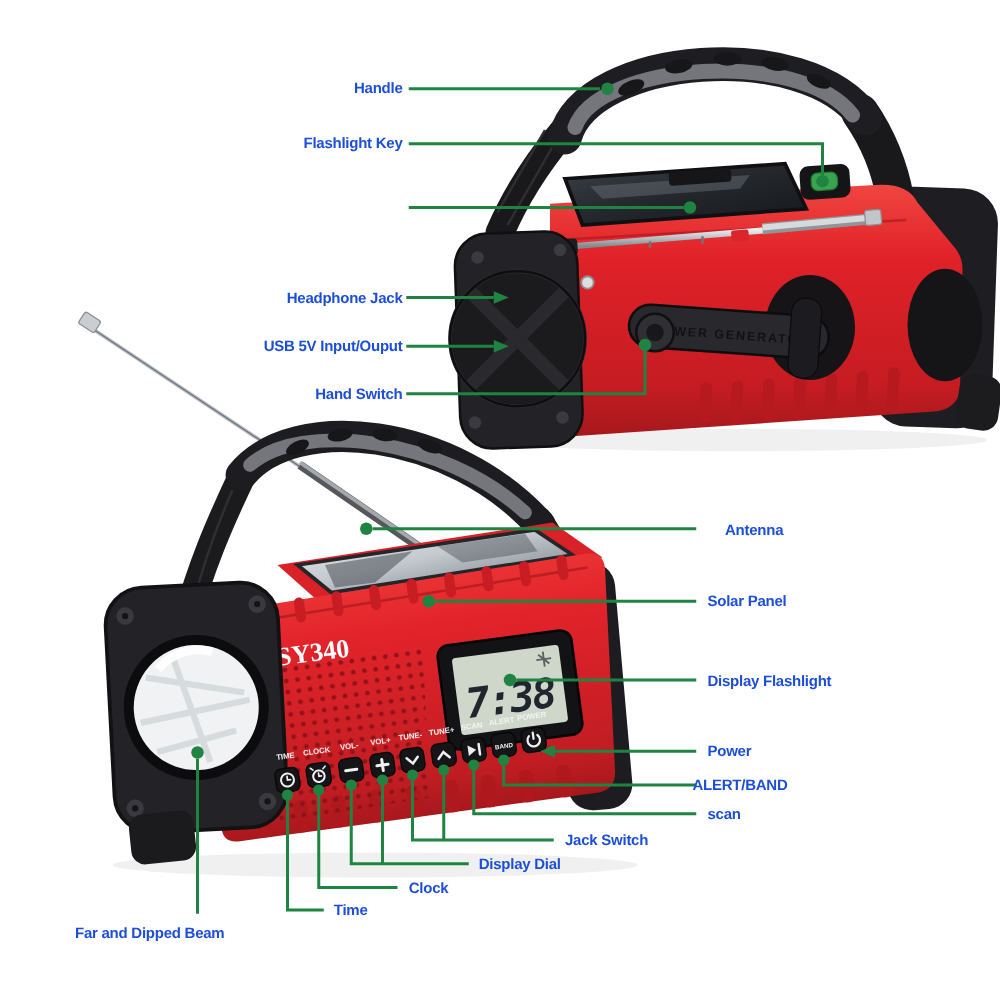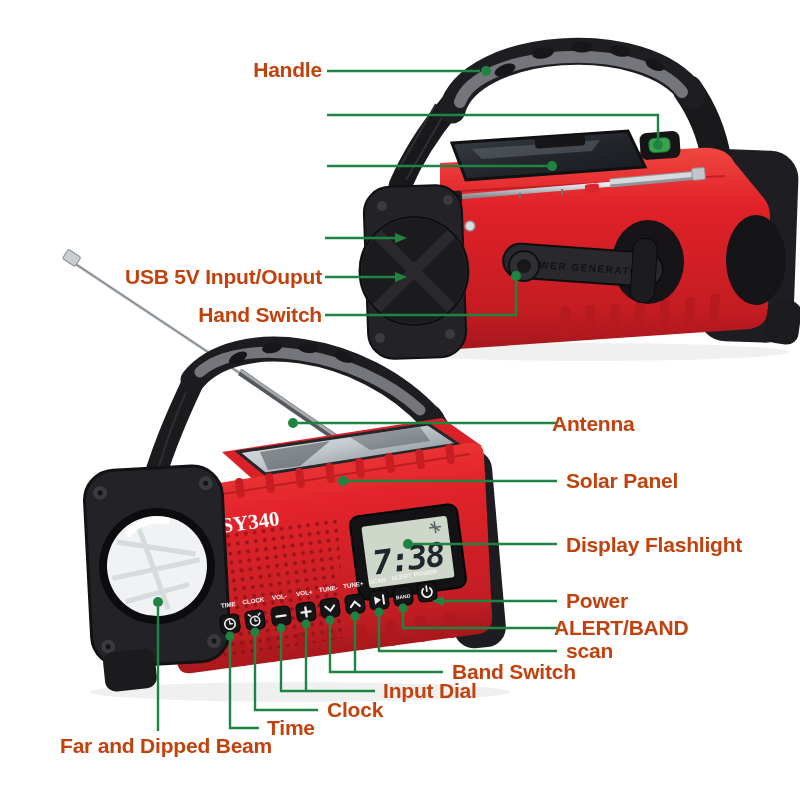--- a/index.html
+++ b/index.html
@@ -1,19 +1,19 @@
 <!DOCTYPE html>
 <html><head>
 <meta charset="utf-8">
 <style>
   html,body{margin:0;padding:0;background:#fff;}
   .stage{position:relative;width:800px;height:800px;background:#ffffff;overflow:hidden;
          font-family:"Liberation Sans",sans-serif;}
   .scene{position:absolute;left:0;top:0;}
-  .lbl{position:absolute;font-weight:700;font-size:21px;line-height:24px;color:#c2410c;
+  .lbl{position:absolute;font-weight:700;font-size:12px;line-height:24px;color:#1d4ed8;
        white-space:nowrap;letter-spacing:-0.2px;}
   .lbl.ra{text-align:right;}
 </style>
 </head>
 <body>
 
 <div class="stage">
 
 <svg class="scene" width="800" height="800" viewBox="0 0 800 800">
   <defs>
@@ -343,29 +343,31 @@
           <circle cx="230" cy="636" r="4.5" stroke="none"></circle>
         </g>
     <g>
           <path d="M158,607 V731" fill="none"></path>
           <circle cx="158" cy="602" r="5" stroke="none"></circle>
         </g>
   </g>
 </svg>
 
 <div class="lbl ra" style="right:478px;top:58px">Handle</div>
+<div class="lbl ra" style="right:478px;top:102px">Flashlight Key</div>
+<div class="lbl ra" style="right:478px;top:226px">Headphone Jack</div>
 <div class="lbl ra" style="right:478px;top:265px">USB 5V Input/Ouput</div>
 <div class="lbl ra" style="right:478px;top:303px">Hand Switch</div>
 
-<div class="lbl" style="left:552px;top:412px">Antenna</div>
+<div class="lbl" style="left:580px;top:412px">Antenna</div>
 <div class="lbl" style="left:566px;top:469px">Solar Panel</div>
 <div class="lbl" style="left:566px;top:533px">Display Flashlight</div>
 <div class="lbl" style="left:566px;top:589px">Power</div>
 <div class="lbl" style="left:554px;top:616px">ALERT/BAND</div>
 <div class="lbl" style="left:566px;top:639px">scan</div>
 
-<div class="lbl" style="left:452px;top:660px">Band Switch</div>
-<div class="lbl" style="left:383px;top:679px">Input Dial</div>
+<div class="lbl" style="left:452px;top:660px">Jack Switch</div>
+<div class="lbl" style="left:383px;top:679px">Display Dial</div>
 <div class="lbl" style="left:327px;top:698px">Clock</div>
 <div class="lbl" style="left:267px;top:716px">Time</div>
 <div class="lbl" style="left:60px;top:734px">Far and Dipped Beam</div>
 
 </div>
 
 </body></html>

